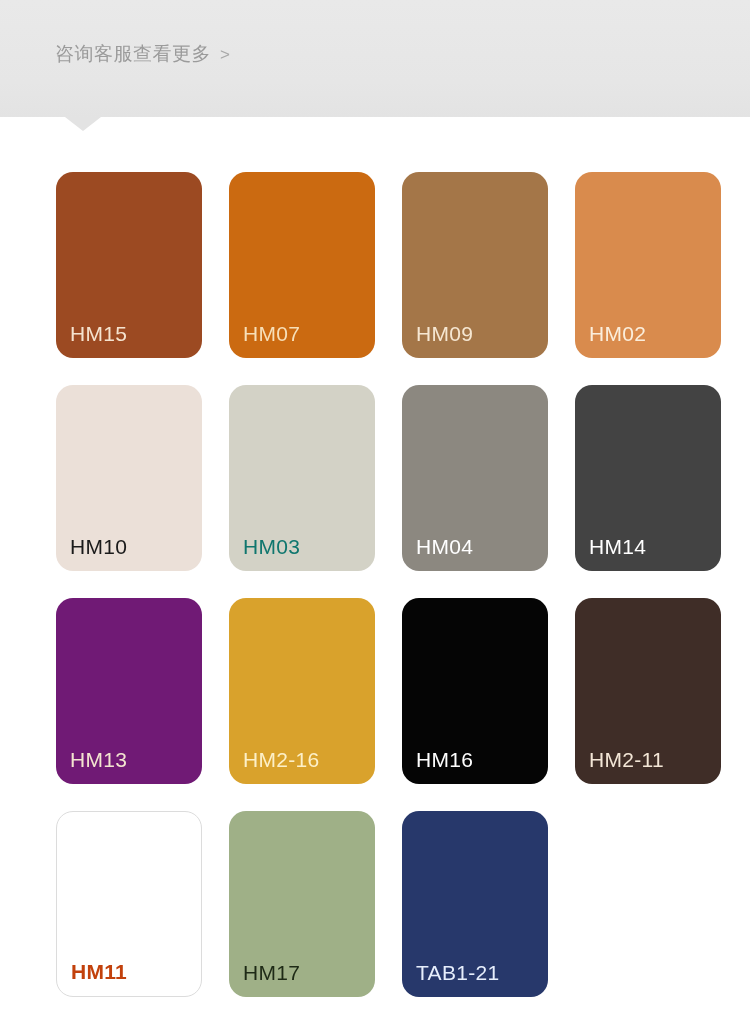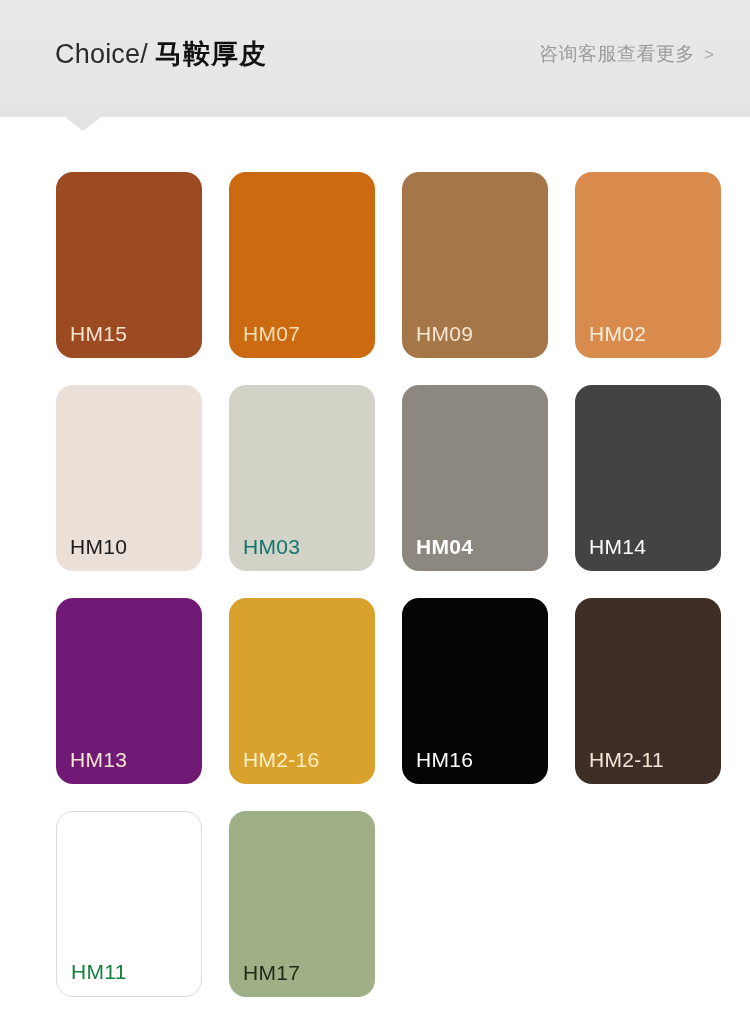--- a/index.html
+++ b/index.html
@@ -115,24 +115,20 @@
     letter-spacing: 0.3px;
     white-space: nowrap;
   }
 </style>
 </head>
 <body>
 
 <div class="header" style="background-color: rgb(230, 230, 230);">
   <div class="header-inner">
 
-    <div class="header-title">
-      <span class="title-prefix">Choice/</span>
-      <span class="title-name">马鞍厚皮</span>
-    </div>
 
     <div class="header-link">
       <span class="header-link-text">咨询客服查看更多</span>
       <span class="header-link-chevron">&gt;</span>
     </div>
 
   </div>
 </div>
 <div class="header-notch"></div>
 
@@ -148,37 +144,40 @@
     </div>
     <div class="swatch" style="background: rgb(217, 139, 77);">
       <span class="swatch-label" style="color: rgb(251, 238, 220); margin-top: 44px;">HM02</span>
     </div>
     <div class="swatch" style="background: rgb(235, 224, 216);">
       <span class="swatch-label" style="color: rgb(26, 26, 26);">HM10</span>
     </div>
     <div class="swatch" style="background: rgb(211, 210, 198);">
       <span class="swatch-label" style="color: #0f766e;">HM03</span>
     </div>
-    <div class="swatch" style="background: rgb(140, 136, 128); font-weight: bold;">
+    <div class="swatch" style="background: rgb(140, 136, 128);">
       <span class="swatch-label" style="color: rgb(255, 255, 255);">HM04</span>
     </div>
     <div class="swatch" style="background: rgb(67, 67, 67);">
       <span class="swatch-label" style="color: rgb(255, 255, 255);">HM14</span>
     </div>
     <div class="swatch" style="background: #701a75; text-align: right;">
       <span class="swatch-label" style="color: rgb(243, 229, 208);">HM13</span>
     </div>
     <div class="swatch" style="background: rgb(217, 162, 44);">
       <span class="swatch-label" style="color: rgb(253, 240, 200);">HM2-16</span>
     </div>
     <div class="swatch" style="background: rgb(5, 5, 5);">
       <span class="swatch-label" style="color: rgb(255, 255, 255);">HM16</span>
     </div>
     <div class="swatch" style="background: rgb(63, 45, 39);">
       <span class="swatch-label" style="color: rgb(243, 230, 214);">HM2-11</span>
     </div>
     <div class="swatch outlined" style="background: rgb(255, 255, 255);">
-      <span class="swatch-label" style="color: #15803d;">HM11</span>
+      <span class="swatch-label" style="color: #c2410c; font-weight: bold;">HM11</span>
     </div>
     <div class="swatch" style="background: rgb(159, 176, 135);">
       <span class="swatch-label" style="color: rgb(30, 42, 22);">HM17</span>
     </div>
+    <div class="swatch" style="background: rgb(39, 56, 107);">
+      <span class="swatch-label" style="color: rgb(230, 238, 252);">TAB1-21</span>
+    </div>
   </div>
 
 </body></html>

